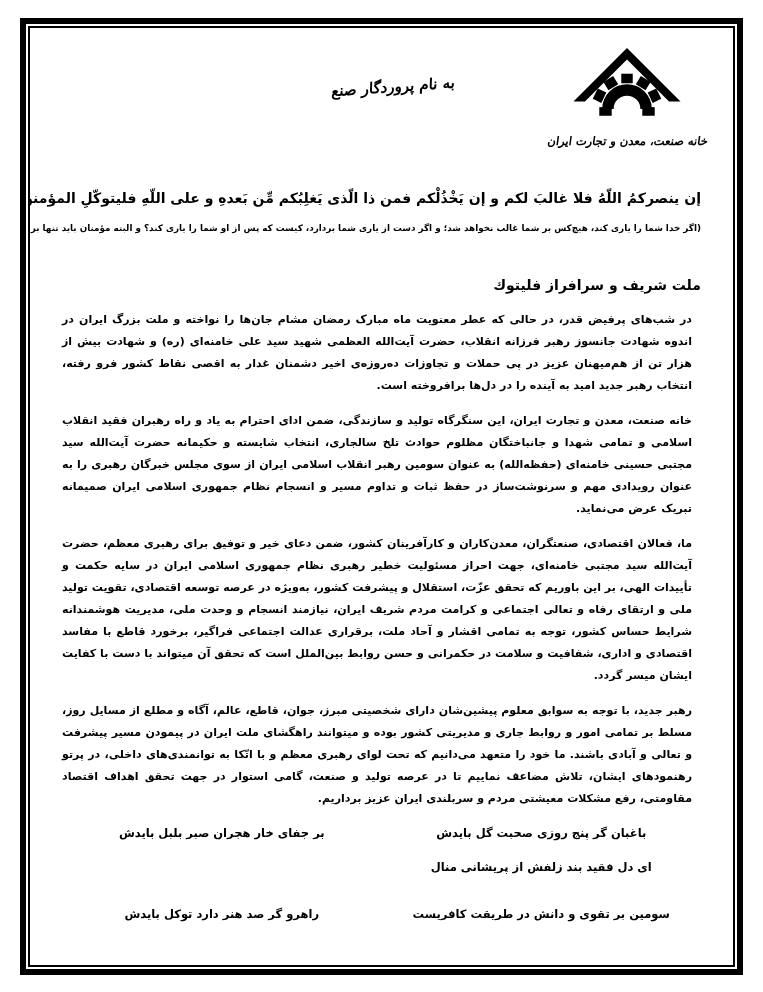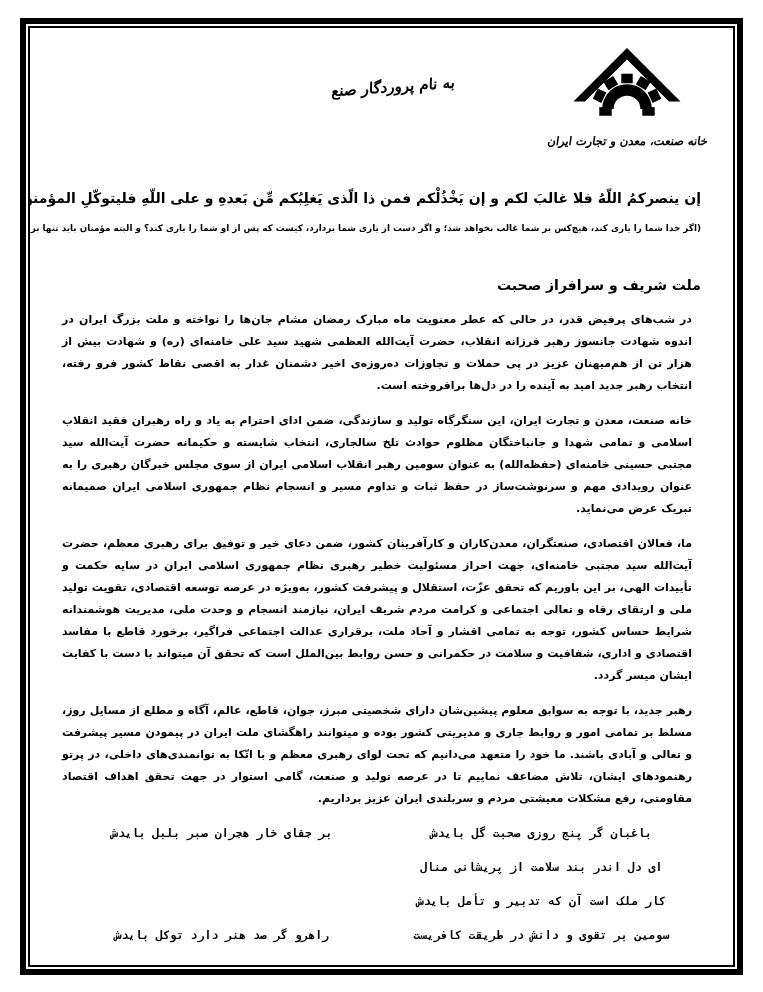--- a/index.html
+++ b/index.html
@@ -114,21 +114,20 @@
   .couplet {
     display: flex;
     margin-bottom: 13px;
   }
   .hemistich {
     width: 50%;
     text-align: center;
     font-size: 11.5px;
     font-weight: bold;
     line-height: 21px;
-    font-family: Liberation Mono, monospace;
   }
 </style>
 </head>
 <body>
 
 <div class="canvas">
   <div class="frame-outer">
     <div class="frame-inner">
       <div class="content">
 
@@ -160,37 +159,36 @@
 
         <div class="verse-line">
           <span class="verse-arabic">إن ينصركمُ اللّهُ فلا غالبَ لكم و إن يَخْذُلْكم فمن ذا الّذی يَغلِبُكم مِّن بَعدهِ و علی اللّهِ فليتوكّلِ المؤمنون</span>
           <span class="verse-cite">
             <span>–</span>
             <span>(سوره آل عمران، آیه ۱۶۰)</span>
           </span>
         </div>
         <div class="verse-translation">(اگر خدا شما را یاری کند، هیچ‌کس بر شما غالب نخواهد شد؛ و اگر دست از یاری شما بردارد، کیست که پس از او شما را یاری کند؟ و البته مؤمنان باید تنها بر خدا توکل کنند.)</div>
 
-        <h1 class="doc-title">ملت شریف و سرافراز صحبت</h1>
+        <h1 class="doc-title">ملت شریف و سرافراز فليتوك</h1>
 
         <p class="para">در شب‌های پرفیض قدر، در حالی که عطر معنویت ماه مبارک رمضان مشام جان‌ها را نواخته و ملت بزرگ ایران در اندوه شهادت جانسوز رهبر فرزانه انقلاب، حضرت آیت‌الله العظمی شهید سید علی خامنه‌ای (ره) و شهادت بیش از هزار تن از هم‌میهنان عزیز در پی حملات و تجاوزات ده‌روزه‌ی اخیر دشمنان غدار به اقصی نقاط کشور فرو رفته، انتخاب رهبر جدید امید به آینده را در دل‌ها برافروخته است.</p>
         <p class="para">خانه صنعت، معدن و تجارت ایران، این سنگرگاه تولید و سازندگی، ضمن ادای احترام به یاد و راه رهبران فقید انقلاب اسلامی و تمامی شهدا و جانباختگان مظلوم حوادث تلخ سالجاری، انتخاب شایسته و حکیمانه حضرت آیت‌الله سید مجتبی حسینی خامنه‌ای (حفظه‌الله) به عنوان سومین رهبر انقلاب اسلامی ایران از سوی مجلس خبرگان رهبری را به عنوان رویدادی مهم و سرنوشت‌ساز در حفظ ثبات و تداوم مسیر و انسجام نظام جمهوری اسلامی ایران صمیمانه تبریک عرض می‌نماید.</p>
         <p class="para">ما، فعالان اقتصادی، صنعتگران، معدن‌کاران و کارآفرینان کشور، ضمن دعای خیر و توفیق برای رهبری معظم، حضرت آیت‌الله سید مجتبی خامنه‌ای، جهت احراز مسئولیت خطیر رهبری نظام جمهوری اسلامی ایران در سایه حکمت و تأییدات الهی، بر این باوریم که تحقق عزّت، استقلال و پیشرفت کشور، به‌ویژه در عرصه توسعه اقتصادی، تقویت تولید ملی و ارتقای رفاه و تعالی اجتماعی و کرامت مردم شریف ایران، نیازمند انسجام و وحدت ملی، مدیریت هوشمندانه شرایط حساس کشور، توجه به تمامی اقشار و آحاد ملت، برقراری عدالت اجتماعی فراگیر، برخورد قاطع با مفاسد اقتصادی و اداری، شفافیت و سلامت در حکمرانی و حسن روابط بین‌الملل است که تحقق آن میتواند با دست با کفایت ایشان میسر گردد.</p>
         <p class="para">رهبر جدید، با توجه به سوابق معلوم پیشین‌شان دارای شخصیتی مبرز، جوان، قاطع، عالم، آگاه و مطلع از مسایل روز، مسلط بر تمامی امور و روابط جاری و مدیریتی کشور بوده و میتوانند راهگشای ملت ایران در پیمودن مسیر پیشرفت و تعالی و آبادی باشند. ما خود را متعهد می‌دانیم که تحت لوای رهبری معظم و با اتّکا به توانمندی‌های داخلی، در پرتو رهنمودهای ایشان، تلاش مضاعف نماییم تا در عرصه تولید و صنعت، گامی استوار در جهت تحقق اهداف اقتصاد مقاومتی، رفع مشکلات معیشتی مردم و سربلندی ایران عزیز برداریم.</p>
 
         <div class="poem">
           <div class="couplet">
             <div class="hemistich">باغبان گر پنج روزی صحبت گل بایدش</div>
             <div class="hemistich">بر جفای خار هجران صبر بلبل بایدش</div>
           </div>
           <div class="couplet">
-            <div class="hemistich">ای دل اندر بند سلامت از پریشانی منال</div>
+            <div class="hemistich">ای دل فقید بند زلفش از پریشانی منال</div>
           </div>
           <div class="couplet">
-            <div class="hemistich">کار ملک است آن که تدبیر و تأمل بایدش</div>
           </div>
           <div class="couplet">
             <div class="hemistich">سومین بر تقوی و دانش در طریقت کافریست</div>
             <div class="hemistich">راهرو گر صد هنر دارد توکل بایدش</div>
           </div>
         </div>
 
       </div>
     </div>
   </div>

